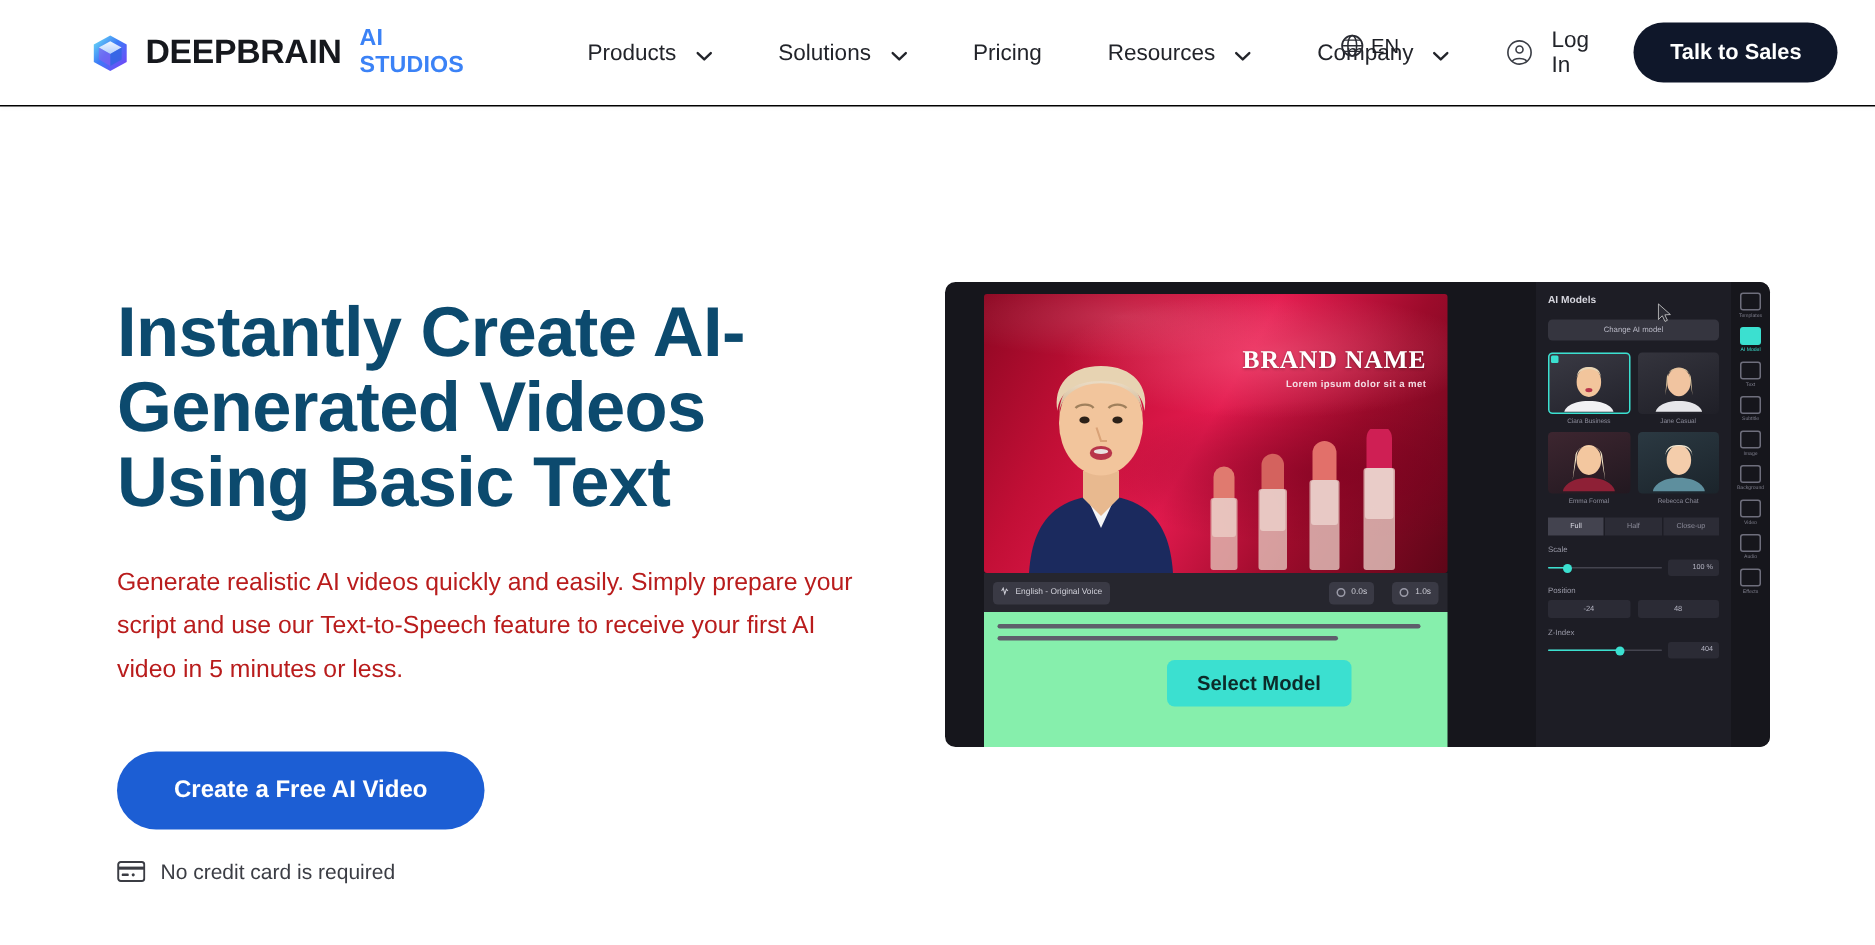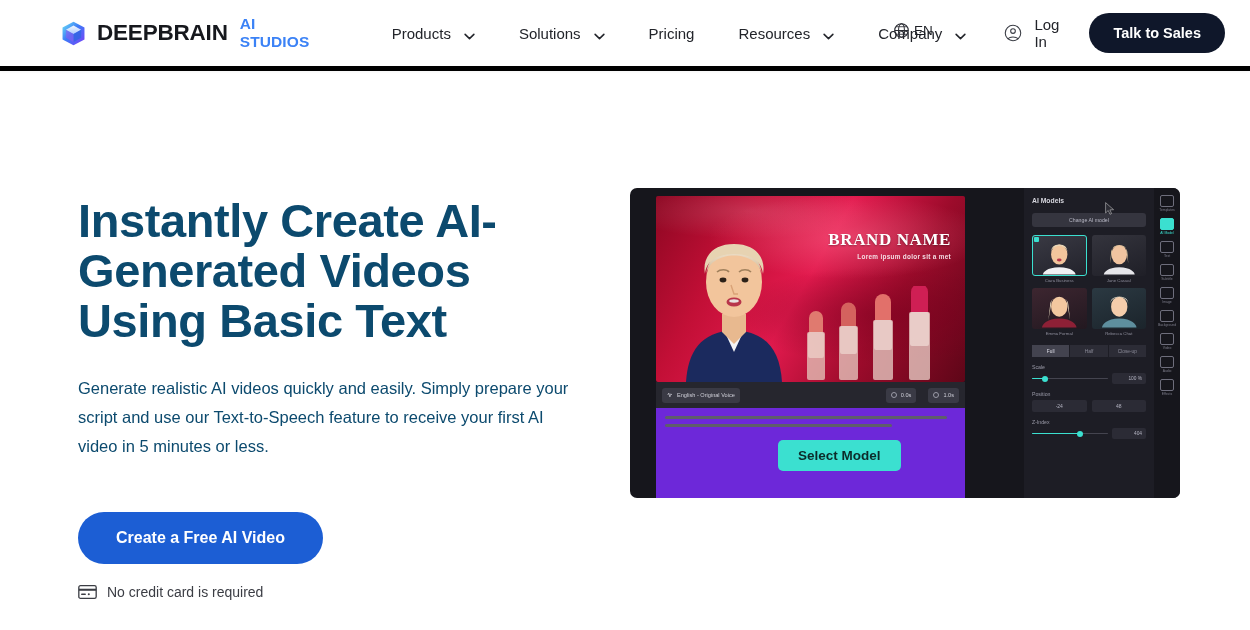--- a/index.html
+++ b/index.html
@@ -9,21 +9,21 @@
     font-family: "Liberation Sans", sans-serif;
     background: #ffffff;
     overflow: hidden;
   }
 
   
   .header {
     position: relative;
     height: 71px;
     background: #ffffff;
-    border-bottom: 5px solid #000000;
+    border-bottom: 1px solid #000000;
     display: flex;
     align-items: center;
     box-shadow: 0 1px 3px rgba(0,0,0,0.045);
   }
   .brand {
     display: flex; align-items: center;
     margin-left: 60px;
     gap: 10px;
     cursor: pointer;
   }
@@ -112,23 +112,23 @@
     line-height: 50px;
     font-weight: 700;
     letter-spacing: -0.4px;
     color: #0c4a6e;
     margin-bottom: 28px;
     max-width: 470px;
   }
   p.sub {
     font-size: 16.5px;
     line-height: 29px;
-    color: #0c4a6e;
+    color: #b91c1c;
     max-width: 500px;
-    margin-bottom: 51px;
+    margin-bottom: 40px;
   }
   .btn-cta {
     background: #1c5ed4;
     color: #fff;
     font-size: 16px;
     font-weight: 600;
     border: none;
     border-radius: 28px;
     padding: 17px 38px;
     cursor: pointer;
@@ -210,21 +210,21 @@
     font-size: 5.6px;
     color: #cfcfd8;
     white-space: nowrap;
   }
   .chip.right { margin-left: auto; }
   .chip.t2 { margin-left: 6px; }
   .dot-ic { width: 6px; height: 6px; border: 1px solid #9b9ba8; border-radius: 50%; display:block; flex-shrink:0;}
   .script-box {
     width: 309px;
     flex: 1;
-    background: #6d28d9;
+    background: #86efac;
     padding: 8px 9px;
     position: relative;
   }
   .script-line {
     height: 3px;
     background: #5e5e6b;
     border-radius: 2px;
     margin-bottom: 5px;
   }
   .script-line.l1 { width: 97%; }

